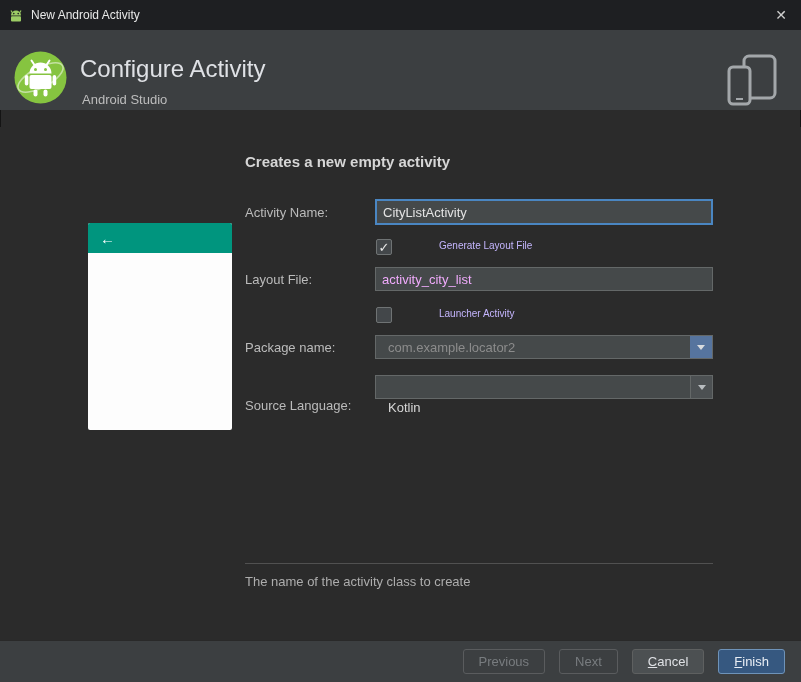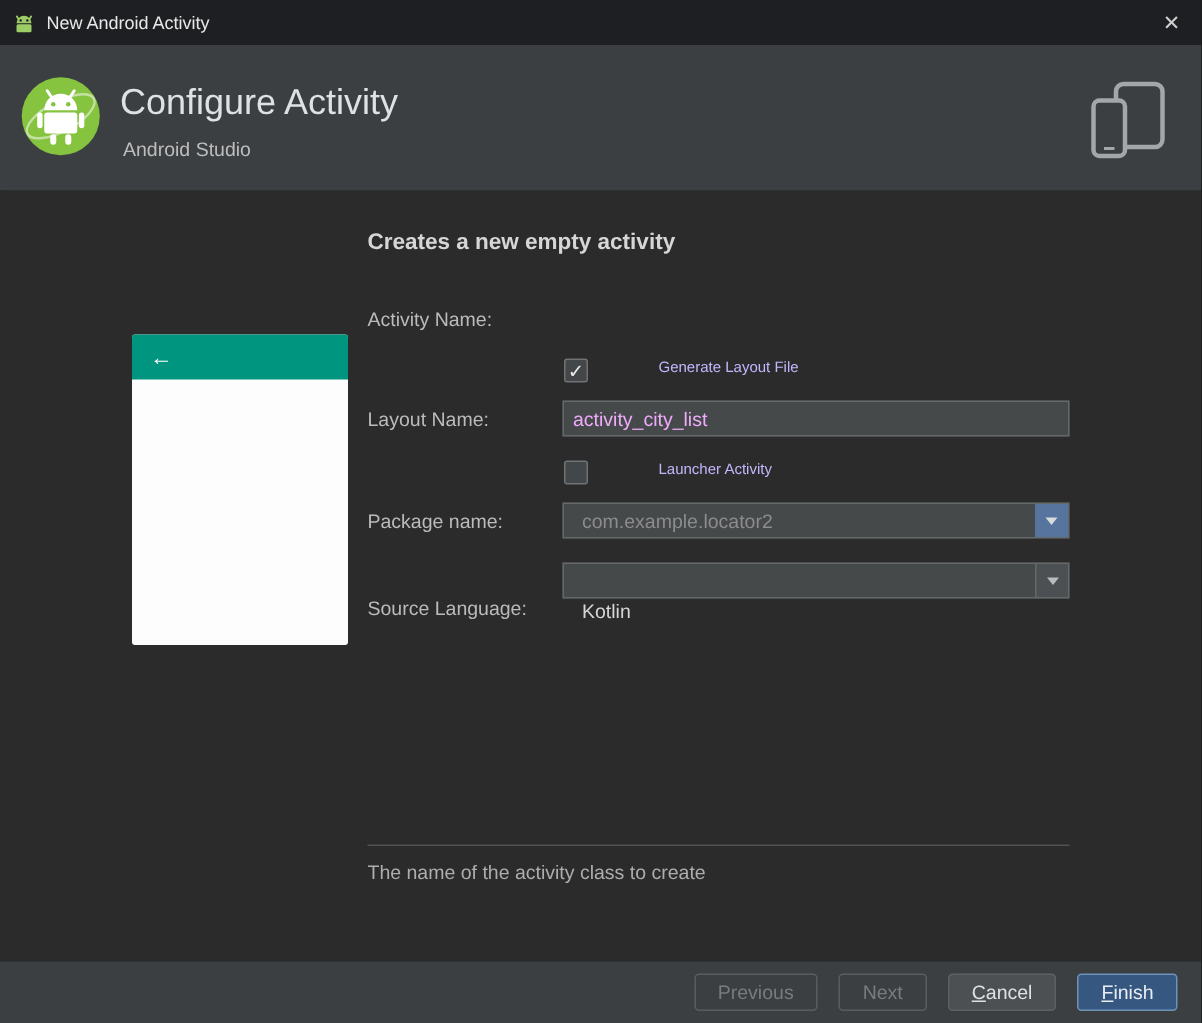--- a/index.html
+++ b/index.html
@@ -17,21 +17,21 @@
   }
   .titlebar .app-icon { margin-left:8px; width:16px; height:16px; }
   .titlebar .title { margin-left:7px; color:#e8e8e8; font-size:12px; }
   .close-btn {
     position:absolute; right:4px; top:0; width:32px; height:30px;
     display:flex; align-items:center; justify-content:center;
     color:#cfcfcf; font-size:14px; cursor:pointer; background:transparent; border:none;
   }
   
   .wizard-header {
-    position:absolute; left:0; top:30px; width:801px; height:97px; background:#3c3f41;
+    position:absolute; left:0; top:30px; width:801px; height:80px; background:#3c3f41;
   }
   .wizard-header .logo { position:absolute; left:13px; top:20px; width:55px; height:55px; }
   .wizard-header .h-title {
     position:absolute; left:80px; top:25px; font-size:24px; font-weight:400; color:#dfe1e5;
   }
   .wizard-header .h-sub {
     position:absolute; left:82px; top:62px; font-size:13px; color:#bdbdbd;
   }
   .wizard-header .devices { position:absolute; right:24px; top:24px; }
   
@@ -155,27 +155,28 @@
     <div class="form-heading" style="position:absolute;left:245px;top:26px;">Creates a new empty activity</div>
 
     <div class="preview" style="top:96px;">
       <div class="appbar">
         <span class="back">←</span>
       </div>
       <div></div>
     </div>
 
     <label class="f-label" style="top:78px;">Activity Name:</label>
+    <input class="f-input focused" style="top: 72px;" value="CityListActivity">
 
     <div class="checkbox" style="top:112px;">
       <span>✓</span>
     </div>
     <span class="cb-label" style="top:113px;">Generate Layout File</span>
 
-    <label class="f-label" style="top:145px;">Layout Name:</label>
+    <label class="f-label" style="top:145px;">Layout File:</label>
     <input class="f-input" style="top: 140px;" value="activity_city_list">
 
     <div class="checkbox" style="top:180px;">
       <span></span>
     </div>
     <span class="cb-label" style="top:181px;">Launcher Activity</span>
 
     <label class="f-label" style="top:213px;">Package name:</label>
     <div class="combo" style="top:208px;">
       <span class="combo-value dim">com.example.locator2</span>

